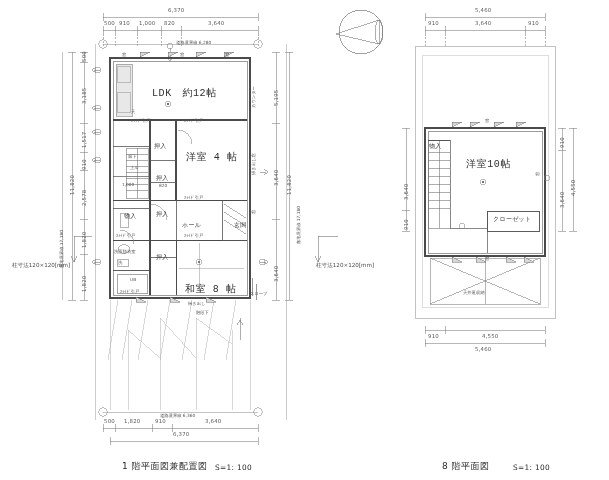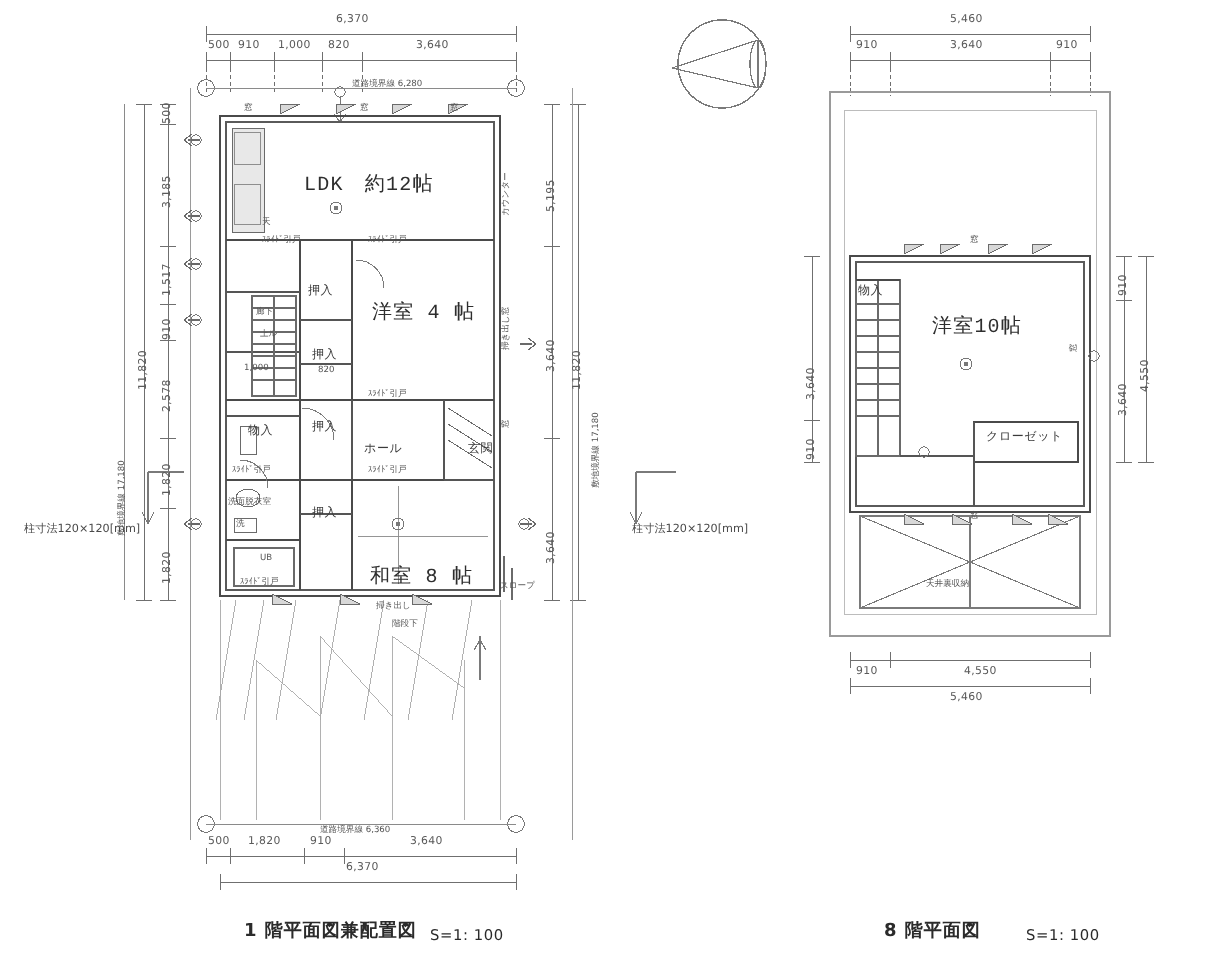--- a/index.html
+++ b/index.html
@@ -12,21 +12,21 @@
   svg.draw{position:absolute;left:0;top:0;width:609px;height:480px;}
   .lbl{position:absolute;white-space:nowrap;color:#4a4a4a;line-height:1;}
   .dim{font-size:5.4px;color:#5a5a5a;letter-spacing:.2px;}
   .dimv{font-size:5.4px;color:#5a5a5a;letter-spacing:.2px;
         transform-origin:0 0;transform:rotate(-90deg);}
   .room{font-size:10px;color:#2e2e2e;letter-spacing:.6px;font-family:Liberation Mono, monospace;}
   .roomsm{font-size:6px;color:#3a3a3a;letter-spacing:.3px;}
   .tiny{font-size:4.3px;color:#555;letter-spacing:0;}
   .tinyv{font-size:4.3px;color:#555;transform-origin:0 0;transform:rotate(-90deg);}
   .note{font-size:5.6px;color:#4a4a4a;}
-  .caption{font-size:9px;color:#2b2b2b;letter-spacing:.5px;font-weight:bold;}
+  .caption{font-size:9px;color:#2b2b2b;letter-spacing:.5px;}
   .captions{font-size:7.4px;color:#2b2b2b;letter-spacing:.3px;}
 </style>
 </head>
 <body>
 
 <div class="plan-root">
 
   <svg class="draw" viewBox="0 0 609 480">
     <g stroke="#6f6f6f" fill="none" stroke-width="0.5" shape-rendering="crispEdges">
 

